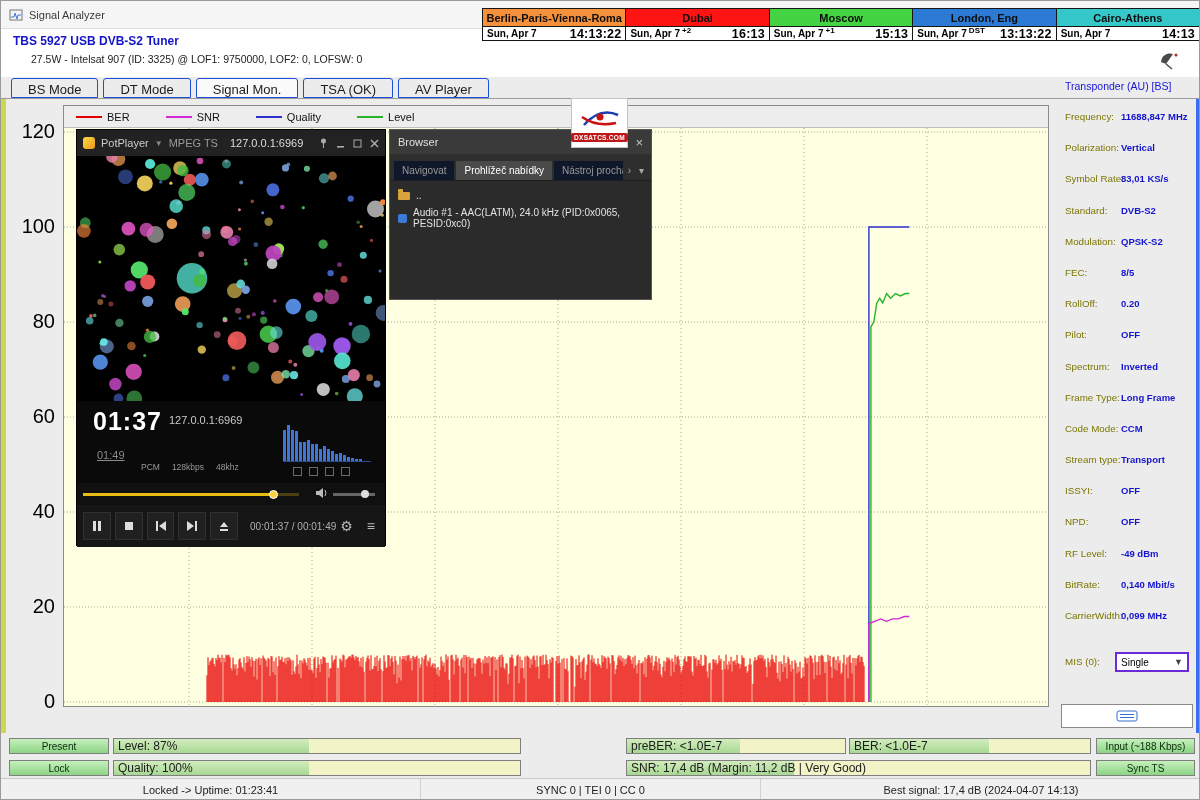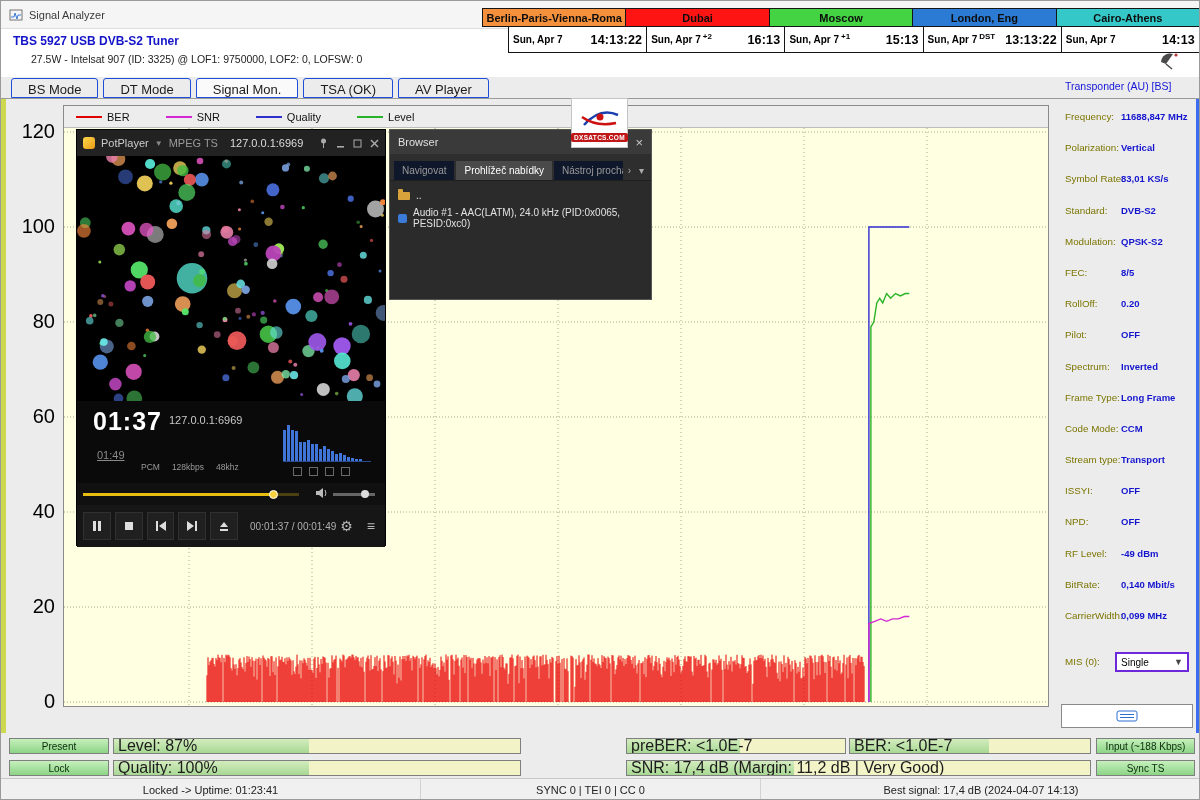--- a/index.html
+++ b/index.html
@@ -10,21 +10,21 @@
   #titlebar{position:absolute;left:0;top:0;width:1200px;height:28px;background:#f5f5f5;
     border-bottom:1px solid #dedede;display:flex;align-items:center;gap:6px;padding-left:8px;box-sizing:border-box;}
   #titlebar .t{font-size:11px;color:#3a3a3a;}
 
   
   #clocks{position:absolute;left:481px;top:7px;width:718px;z-index:5;}
   #clock-cities{display:flex;height:19px;}
   .clock-city{flex:1;border:1px solid #151515;border-right-width:0;display:flex;align-items:center;justify-content:center;
     font-size:11px;font-weight:bold;color:#0d0d0d;box-sizing:border-box;}
   .clock-city:last-child{border-right-width:1px;}
-  #clock-times{display:flex;height:26px;margin-left:26px;}
+  #clock-times{display:flex;height:14px;}
   .clock-time{flex:1;background:#fff;border:1px solid #151515;border-top:0;border-right-width:0;display:flex;
     align-items:center;padding:0 4px;box-sizing:border-box;}
   .clock-time:last-child{border-right-width:1px;}
   .cdate{font-size:10px;font-weight:bold;}
   .coff{font-size:8px;font-weight:bold;margin:0 2px 6px 2px;}
   .ctime{font-size:12.5px;font-weight:bold;margin-left:auto;letter-spacing:.2px;}
 
   
   #header-area{position:absolute;left:0;top:28px;width:1200px;height:48px;background:#fff;}
   #device-name{position:absolute;left:12px;top:33px;font-size:12px;font-weight:bold;color:#1414c8;z-index:2;}
@@ -116,21 +116,21 @@
     box-sizing:border-box;font-size:10px;display:flex;align-items:center;justify-content:space-between;padding:0 4px;}
   #mis-select .arr{color:#444;font-size:9px;}
   #panel-inset{position:absolute;left:1060px;top:703px;width:132px;height:24px;background:#fff;border:1px solid #8a8a8a;
     box-sizing:border-box;display:flex;align-items:center;justify-content:center;}
 
   
   .ind-box{position:absolute;height:16px;box-sizing:border-box;border:1px solid #7f7f7f;
     background:linear-gradient(#c6f0bc,#8cd486);font-size:10px;display:flex;align-items:center;justify-content:center;color:#0a2d0a;white-space:nowrap;}
   .ind-bar{position:absolute;height:16px;box-sizing:border-box;border:1px solid #7f7f7f;background:#f3f3c8;overflow:hidden;}
   .ind-fill{position:absolute;left:0;top:0;bottom:0;background:linear-gradient(#d3ecbe,#a8d894);}
-  .ind-label{position:absolute;left:4px;top:0;height:100%;display:flex;align-items:center;font-size:16px;color:#1c1c1c;white-space:nowrap;}
+  .ind-label{position:absolute;left:4px;top:0;height:100%;display:flex;align-items:center;font-size:12px;color:#1c1c1c;white-space:nowrap;}
   #ind-present{left:8px;top:737px;width:100px;}
   #ind-level{left:112px;top:737px;width:408px;}
   #ind-preber{left:625px;top:737px;width:220px;}
   #ind-ber{left:848px;top:737px;width:242px;}
   #ind-input{left:1095px;top:737px;width:99px;}
   #ind-lock{left:8px;top:759px;width:100px;}
   #ind-quality{left:112px;top:759px;width:408px;}
   #ind-snr{left:625px;top:759px;width:465px;}
   #ind-sync{left:1095px;top:759px;width:99px;}
 

